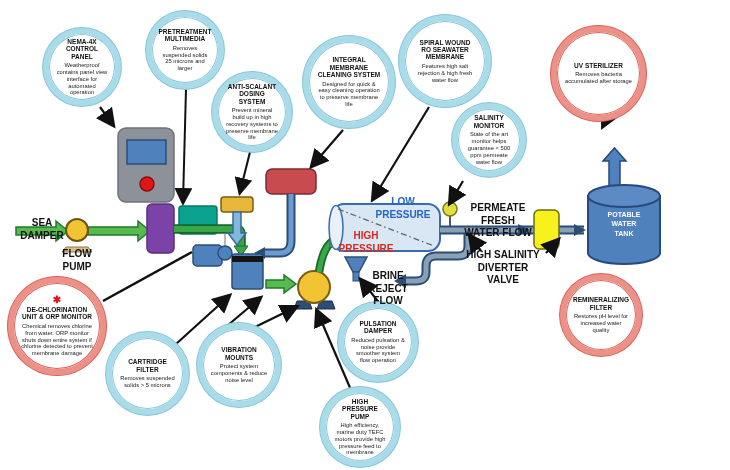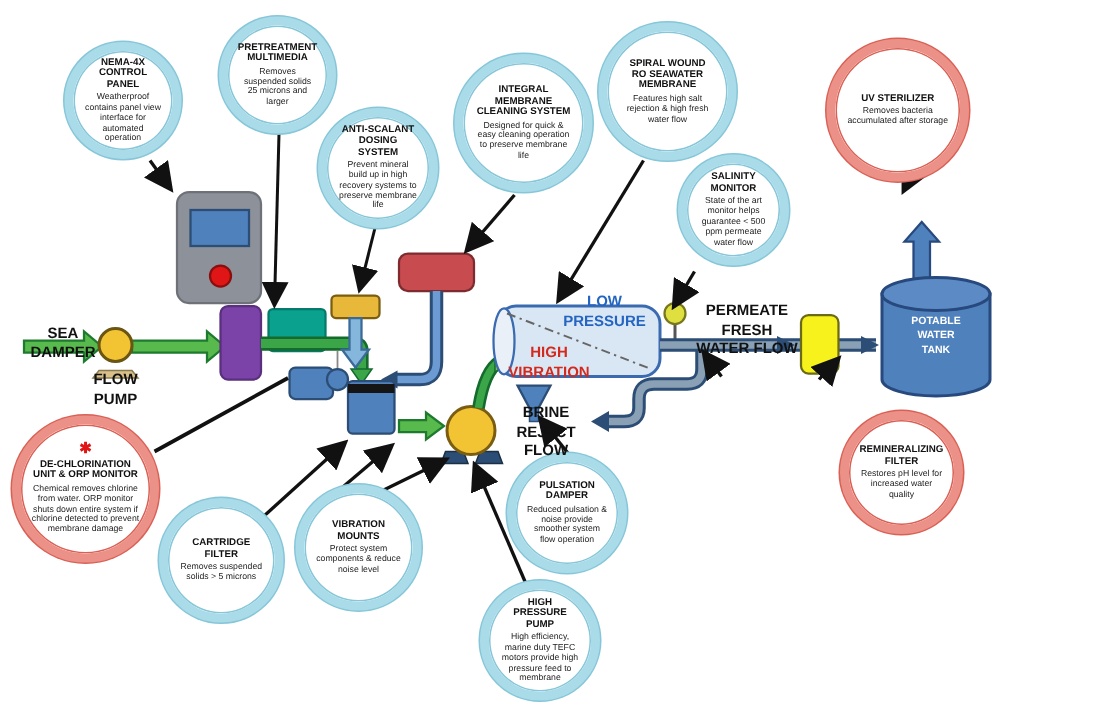--- a/index.html
+++ b/index.html
@@ -181,22 +181,24 @@
   </div>
   <div class="callout ring-red" style="left:560px;top:274px;width:82px;height:82px;">
     <div class="title">REMINERALIZING
 FILTER</div>
     <div class="desc">Restores pH level for increased water quality</div>
   </div>
 
   <div class="lbl f75" style="left:14px;top:217px;width:56px;">SEA DAMPER</div>
   <div class="lbl f75" style="left:48px;top:248px;width:58px;">FLOW PUMP</div>
   <div class="lbl f75 blue-t" style="left:370px;top:196px;width:66px;">LOW PRESSURE</div>
-  <div class="lbl f75 red-t" style="left:334px;top:230px;width:64px;">HIGH VIBRATION</div>
+  <div class="lbl f75 red-t" style="left:334px;top:230px;width:64px;">HIGH PRESSURE</div>
   <div class="lbl f75" style="left:460px;top:202px;width:76px;">PERMEATE FRESH
 WATER FLOW</div>
-  <div class="lbl f75" style="left:332px;top:270px;width:64px;text-align:center;">BRINE REJECT
+  <div class="lbl f75" style="left:464px;top:249px;width:78px;">HIGH SALINITY
+DIVERTER VALVE</div>
+  <div class="lbl f75" style="left:356px;top:270px;width:64px;text-align:center;">BRINE REJECT
 FLOW</div>
   <div class="lbl f70 white-t" style="left:594px;top:210px;width:60px;line-height:1.35;">POTABLE
 WATER
 TANK</div>
 
 </div>
 
 </body></html>

